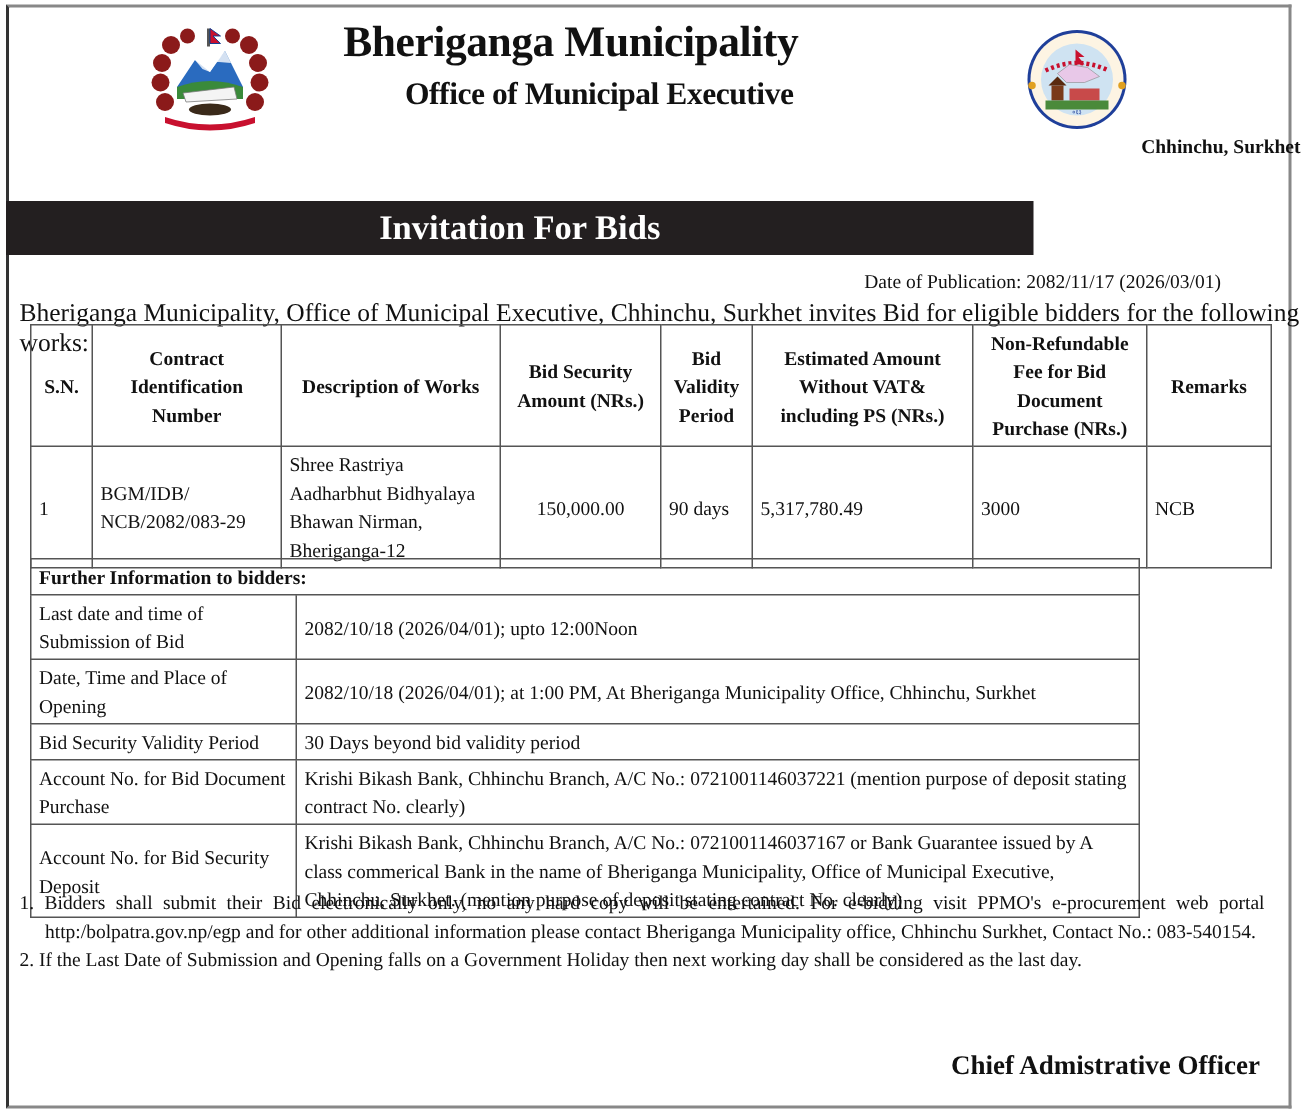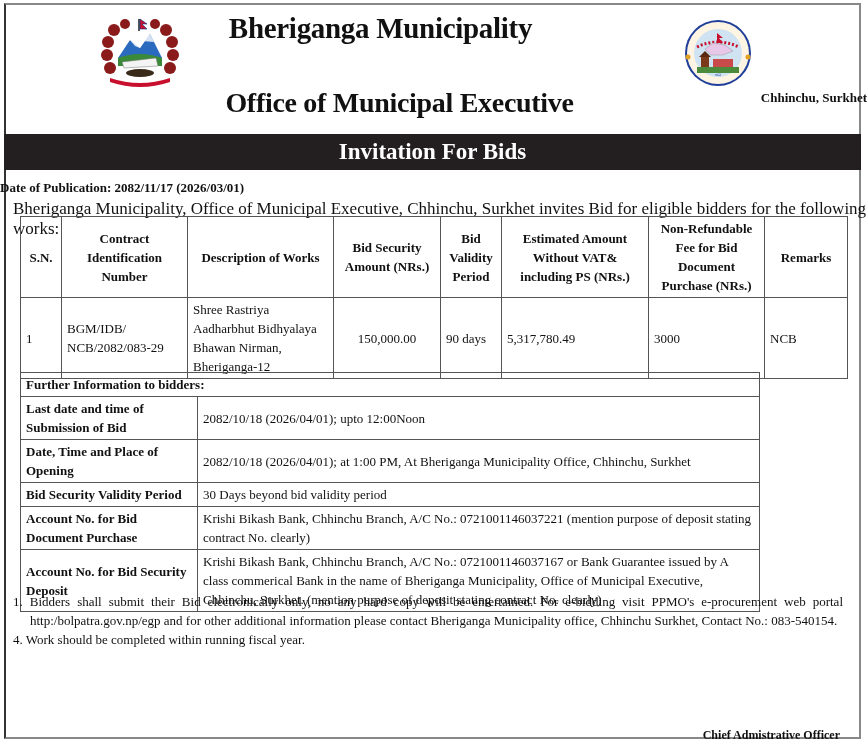--- a/index.html
+++ b/index.html
@@ -2,35 +2,35 @@
 <html><head>
   <meta charset="utf-8">
   <style>
     html, body { margin: 0; padding: 0; background: #ffffff; }
     body { width: 867px; height: 743px; position: relative; overflow: hidden; font-family: "Liberation Serif", serif; color: #111; }
     .frame { position: absolute; left: 4px; top: 3px; width: 857px; height: 736px; border-left: 2px solid #333; border-top: 2px solid #888; border-right: 2px solid #888; border-bottom: 2px solid #888; box-sizing: border-box; }
     .header { position: absolute; left: 0; top: 0; width: 867px; height: 134px; }
     .emblem-left { position: absolute; left: 100px; top: 18px; width: 80px; height: 70px; }
     .emblem-right { position: absolute; left: 683px; top: 17px; width: 70px; height: 72px; }
     .title1 { position: absolute; left: 0; width: 761px; top: 12px; text-align: center; font-weight: bold; font-size: 29px; letter-spacing: -0.3px; font-family: Liberation Serif, serif; }
-    .title2 { position: absolute; left: 0; width: 799px; top: 50px; text-align: center; font-weight: bold; font-size: 28px; letter-spacing: -0.3px; margin-top: 37px; }
+    .title2 { position: absolute; left: 0; width: 799px; top: 50px; text-align: center; font-weight: bold; font-size: 21px; letter-spacing: -0.3px; }
     .addr1 { position: absolute; left: 0; width: 867px; top: 90px; text-align: right; font-weight: bold; font-size: 13px; }
     .addr2 { position: absolute; left: 0; width: 867px; top: 110px; text-align: center; font-weight: bold; font-size: 13px; }
-    .banner { position: absolute; left: 4px; top: 134px; width: 857px; height: 36px; background: #231f20; color: #fff; font-weight: bold; font-size: 23px; text-align: center; line-height: 36px; }
-    .pubdate { position: absolute; left: 0; width: 814px; top: 180px; text-align: left; font-weight: bold; font-size: 13px; }
+    .banner { position: absolute; left: 4px; top: 134px; width: 685px; height: 36px; background: #231f20; color: #fff; font-weight: bold; font-size: 23px; text-align: center; line-height: 36px; }
+    .pubdate { position: absolute; left: 0; width: 814px; top: 180px; text-align: right; font-weight: normal; font-size: 13px; }
     .intro { position: absolute; left: 13px; top: 199px; font-size: 17px; }
     table { border-collapse: collapse; font-size: 13px; }
     td, th { border: 1px solid #555; padding: 2px 5px; vertical-align: middle; line-height: 19px; }
     .main-table { position: absolute; left: 20px; top: 216px; width: 828px; }
     .main-table th { font-weight: bold; text-align: center; }
     .info-table { position: absolute; left: 20px; top: 372px; width: 740px; }
-    .info-table td.lbl { font-weight: bold; width: 166px; border-radius: 12px; }
+    .info-table td.lbl { font-weight: normal; width: 166px; border-radius: 12px; }
     .notes { position: absolute; left: 13px; top: 592px; width: 830px; font-size: 13px; line-height: 19px; }
     .note { padding-left: 17px; text-indent: -17px; text-align: justify; margin-bottom: 0; }
-    .sign { position: absolute; right: 27px; top: 728px; font-weight: bold; font-size: 12px; }
+    .sign { position: absolute; right: 27px; top: 700px; font-weight: bold; font-size: 18px; }
   </style>
 </head>
 <body>
 
 <div class="frame"></div>
 
 <div class="header">
   <svg class="emblem-left" viewBox="0 0 80 70">
     <g fill="#8b1a1a">
       <circle cx="14" cy="12" r="6"></circle>
@@ -130,16 +130,16 @@
   </tr>
   <tr>
     <td class="lbl">Account No. for Bid Security Deposit</td>
     <td>Krishi Bikash Bank, Chhinchu Branch, A/C No.: 0721001146037167 or Bank Guarantee issued by A class commerical Bank in the name of Bheriganga Municipality, Office of Municipal Executive, Chhinchu, Surkhet. (mention purpose of deposit stating contract No. clearly)</td>
   </tr>
 </tbody>
   </table>
 
 <div class="notes">
   <div class="note">1. Bidders shall submit their Bid electronically only, no any hard copy will be entertained. For e-bidding visit PPMO's e-procurement web portal http:/bolpatra.gov.np/egp and for other additional information please contact Bheriganga Municipality office, Chhinchu Surkhet, Contact No.: 083-540154.</div>
-  <div class="note">4. Work should be completed within running fiscal year.</div>
+  <div class="note">2. If the Last Date of Submission and Opening falls on a Government Holiday then next working day shall be considered as the last day.</div>
 </div>
 
 <div class="sign">Chief Admistrative Officer</div>
 
 </body></html>

